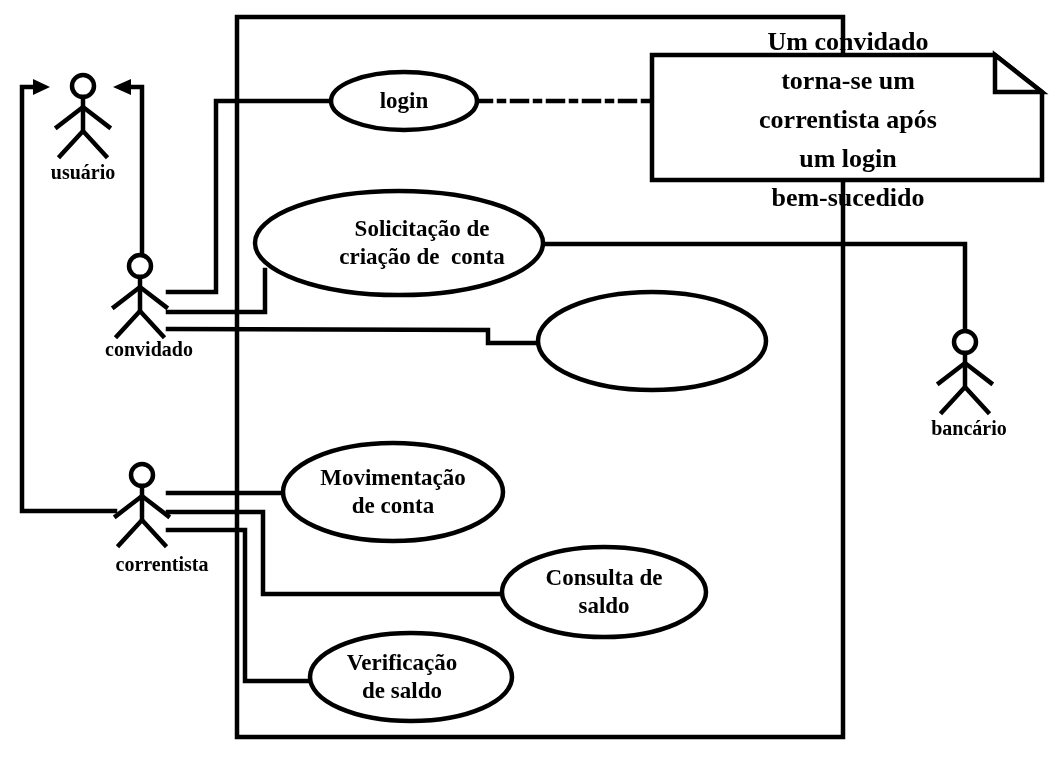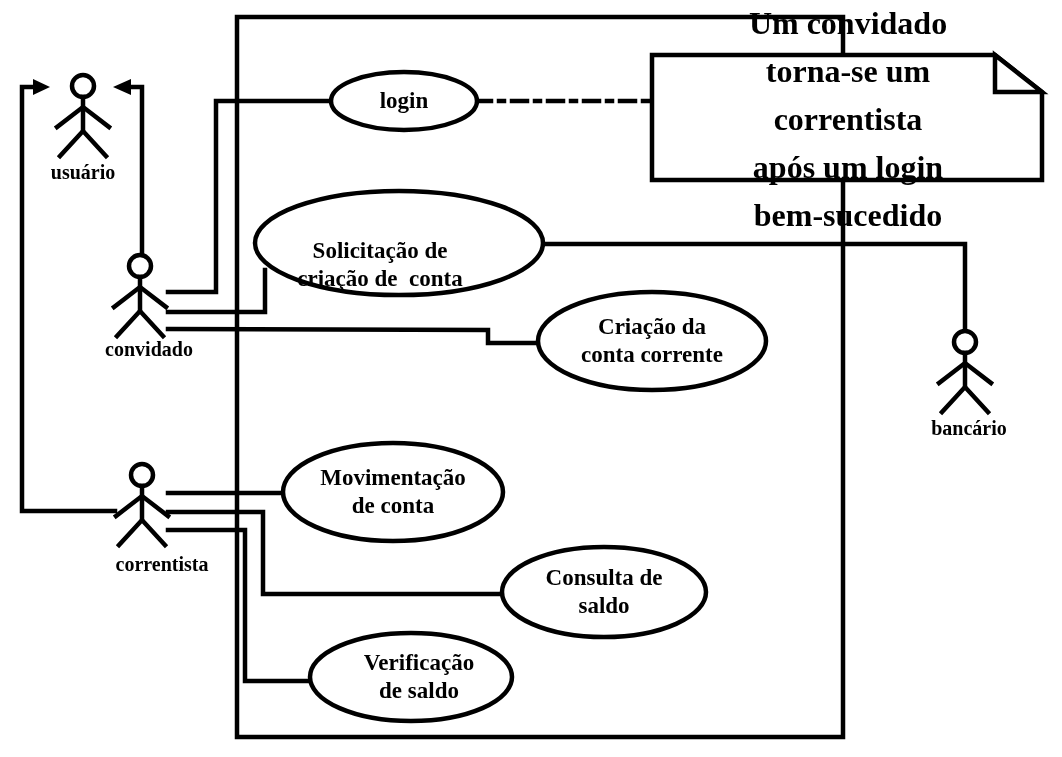--- a/index.html
+++ b/index.html
@@ -42,21 +42,21 @@
     transform: translate(-50%, -50%);
     color: #000000;
     font-weight: bold;
     text-align: center;
     white-space: pre-wrap;
     line-height: 1.2;
     pointer-events: none;
   }
   .uc-label   { font-size: 23px; font-family: Liberation Serif, serif; }
   .actor-label{ font-size: 20px; }
-  .note-label { font-size: 32px; line-height: 1.5; }
+  .note-label { font-size: 26px; line-height: 1.5; }
 </style>
 </head>
 <body>
 
 <div class="canvas">
 
   <svg class="diagram" width="1062" height="757" viewBox="0 0 1062 757">
 
     <rect x="237" y="17" width="606" height="720" class="shape" stroke-width="4"></rect>
 
@@ -111,29 +111,27 @@
       <path d="M942,412 L965,387 L988,412" class="shape"></path>
     </g>
 
     <g>
       <polygon points="652,55 995,55 1042,92 1042,180 652,180" class="shape-fill" stroke-width="4"></polygon>
       <polygon points="995,55 1042,92 995,92" class="shape-fill" stroke-width="4"></polygon>
     </g>
   </svg>
 
   <div class="label uc-label" style="left:404px; top:101px;">login</div>
-  <div class="label uc-label" style="left:380px; top:243px;margin-top:22px;">Solicitação de
+  <div class="label uc-label" style="left:422px; top:243px;">Solicitação de
 criação de  conta</div>
-  <div class="label uc-label" style="left:652px; top:341px;">Criação da
-conta corrente</div>
   <div class="label uc-label" style="left:393px; top:492px;text-align:center;">Movimentação
 de conta</div>
   <div class="label uc-label" style="left:604px; top:592px;">Consulta de
 saldo</div>
-  <div class="label uc-label" style="left:419px; top:677px;">Verificação
+  <div class="label uc-label" style="left:402px; top:677px;">Verificação
 de saldo</div>
 
   <div class="label actor-label" style="left:83px; top:172px;text-align:center;">usuário</div>
   <div class="label actor-label" style="left:149px; top:349px;">convidado</div>
   <div class="label actor-label" style="left:162px; top:564px;">correntista</div>
   <div class="label actor-label" style="left:969px; top:428px;">bancário</div>
 
   <div class="label note-label" style="left:848px; top:119px;">Um convidado torna-se um
 correntista após um login
 bem-sucedido</div>

